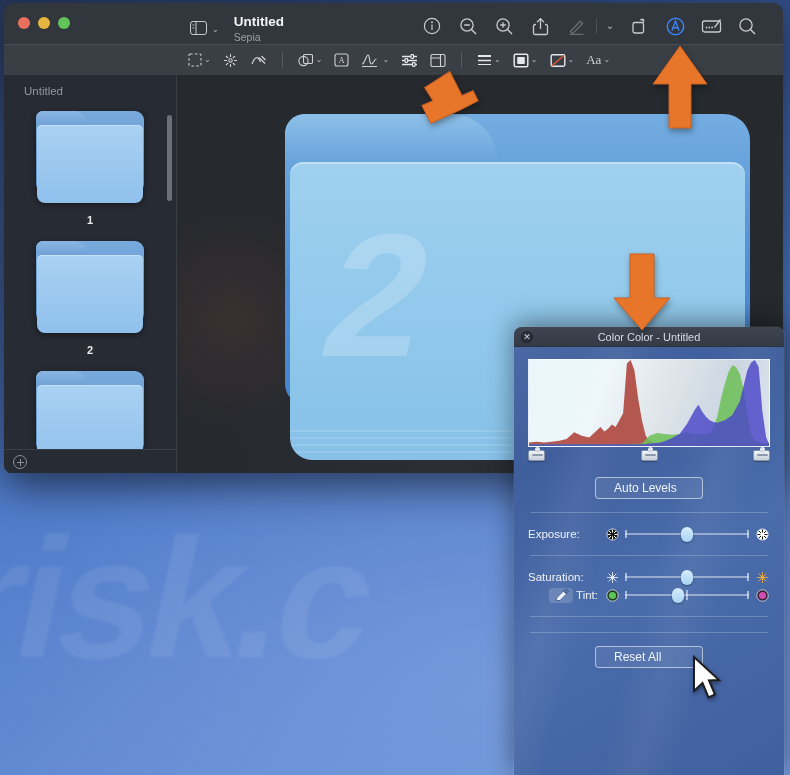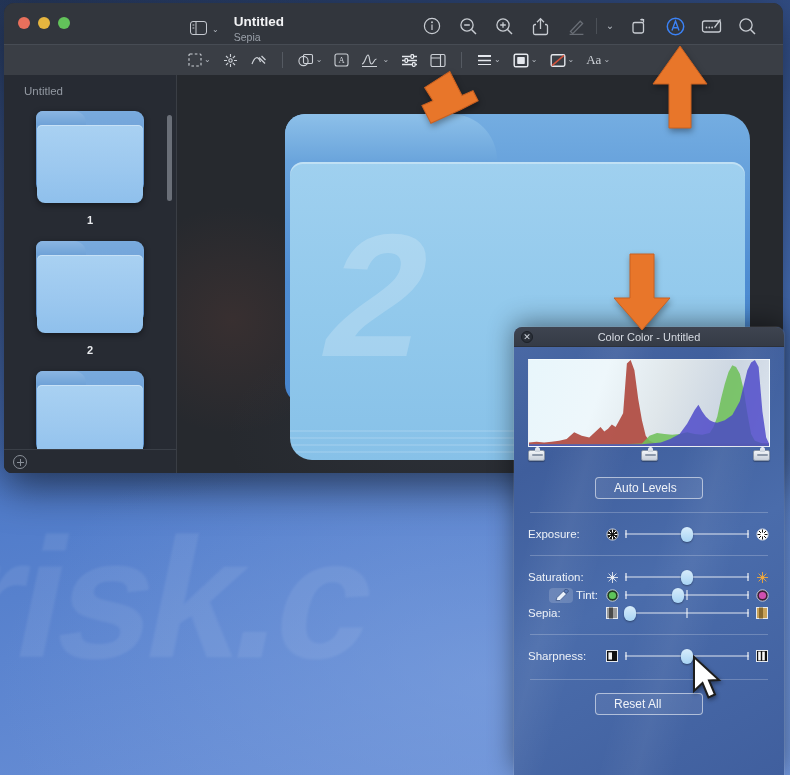--- a/index.html
+++ b/index.html
@@ -666,67 +666,23 @@
         <div class="knob" style="left:43%"></div>
       </div>
       <div class="sic-r">
         <svg width="13" height="13" viewBox="0 0 13 13">
             <circle cx="6.5" cy="6.5" r="5.7" fill="#3a1f35" stroke="#e5e9ef" stroke-width="0.8"></circle>
             <circle cx="6.5" cy="6.5" r="3.6" fill="#d14fb0"></circle>
           </svg>
       </div>
     </div>
 
-    <div class="srow">
-      <div class="slabel">Sepia:</div>
-      <div class="sic-l">
-        <svg width="12" height="12" viewBox="0 0 12 12">
-            <rect x="0.5" y="0.5" width="11" height="11" fill="#9a9a9a" stroke="#e5e9ef"></rect>
-            <rect x="3" y="0.5" width="4" height="11" fill="#4a4a4a"></rect>
-          </svg>
-      </div>
-      <div class="track">
-        <div class="line"></div>
-          <div class="cap-l"></div>
-          <div class="cap-r"></div>
-          <div class="tickmid"></div>
-        <div class="knob" style="left:4%"></div>
-      </div>
-      <div class="sic-r">
-        <svg width="12" height="12" viewBox="0 0 12 12">
-            <rect x="0.5" y="0.5" width="11" height="11" fill="#c9a259" stroke="#e5e9ef"></rect>
-            <rect x="3" y="0.5" width="4" height="11" fill="#8a6a2e"></rect>
-          </svg>
-      </div>
-    </div>
 
     <div class="hr"></div>
 
-    <div class="srow">
-      <div class="slabel">Sharpness:</div>
-      <div class="sic-l">
-        <svg width="12" height="12" viewBox="0 0 12 12">
-            <rect x="0.5" y="0.5" width="11" height="11" fill="#111" stroke="#e5e9ef"></rect>
-            <rect x="2.4" y="2.4" width="3.6" height="7.2" fill="#f2f2f2"></rect>
-          </svg>
-      </div>
-      <div class="track">
-        <div class="line"></div>
-          <div class="cap-l"></div>
-          <div class="cap-r"></div>
-        <div class="knob" style="left:50%"></div>
-      </div>
-      <div class="sic-r">
-        <svg width="12" height="12" viewBox="0 0 12 12">
-            <rect x="0.5" y="0.5" width="11" height="11" fill="#111" stroke="#e5e9ef"></rect>
-            <rect x="2.2" y="1.6" width="2.6" height="8.8" fill="#f7f7f7"></rect>
-            <rect x="6.2" y="1.6" width="2.6" height="8.8" fill="#f7f7f7"></rect>
-          </svg>
-      </div>
-    </div>
 
     <div class="hr" style="margin-top:15px;"></div>
 
     <div class="reset-row">
       <div class="btn">Reset All</div>
     </div>
   </div>
 </div>
 
 <div class="arrow" style="left:415px; top:70px;">

